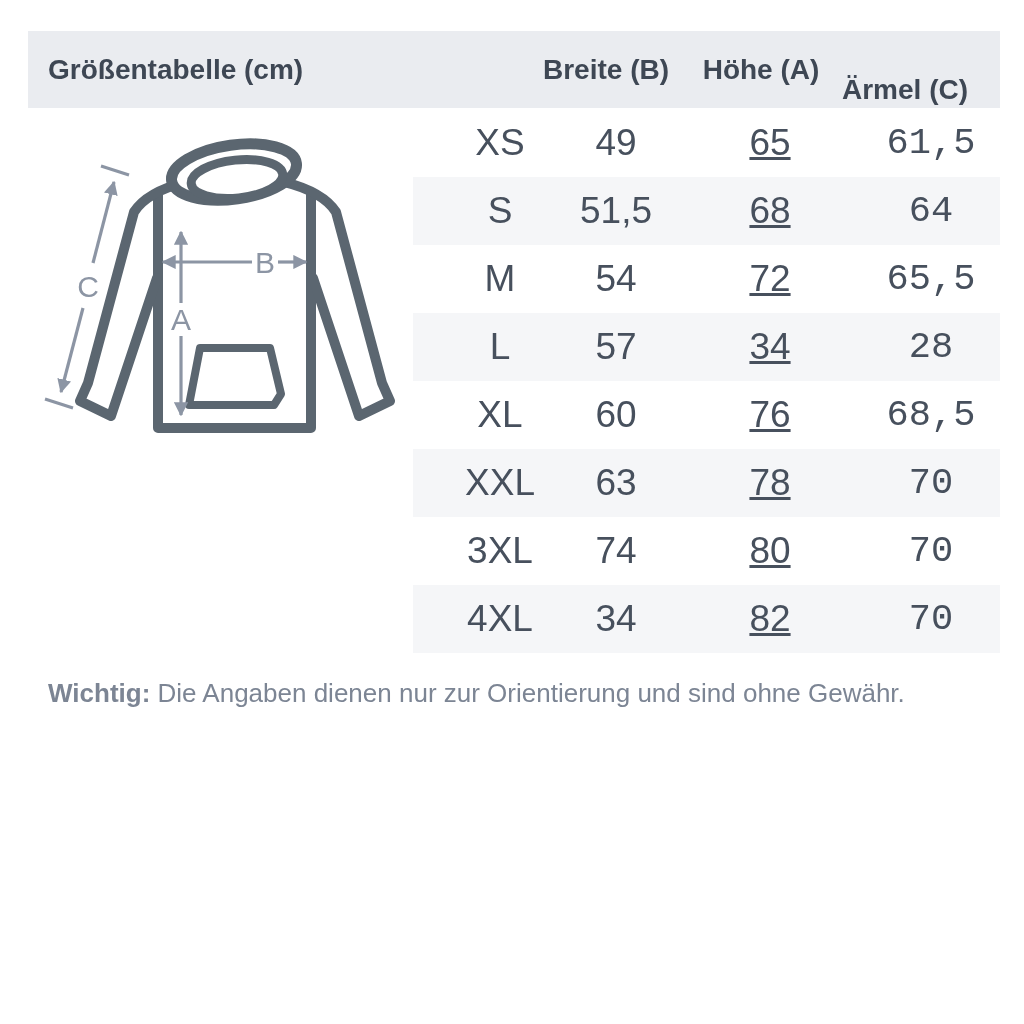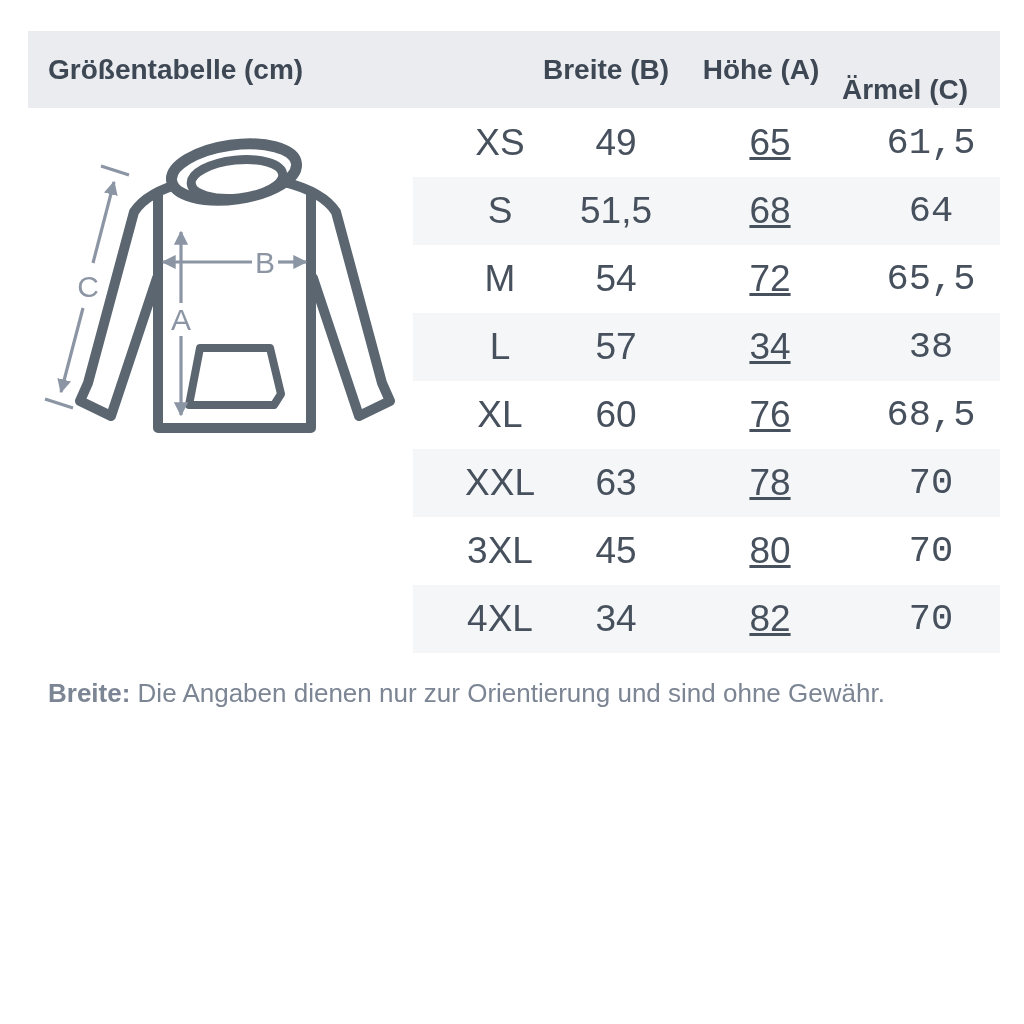--- a/index.html
+++ b/index.html
@@ -131,45 +131,45 @@
       <div class="row">
       <span class="cell c-size">M</span>
       <span class="cell c-breite">54</span>
       <span class="cell c-hoehe">72</span>
       <span class="cell c-aermel">65,5</span>
     </div>
       <div class="row striped">
       <span class="cell c-size">L</span>
       <span class="cell c-breite">57</span>
       <span class="cell c-hoehe">34</span>
-      <span class="cell c-aermel">38</span>
+      <span class="cell c-aermel">28</span>
     </div>
       <div class="row">
       <span class="cell c-size">XL</span>
       <span class="cell c-breite">60</span>
       <span class="cell c-hoehe">76</span>
       <span class="cell c-aermel">68,5</span>
     </div>
       <div class="row striped">
       <span class="cell c-size">XXL</span>
       <span class="cell c-breite">63</span>
       <span class="cell c-hoehe">78</span>
       <span class="cell c-aermel">70</span>
     </div>
       <div class="row">
       <span class="cell c-size">3XL</span>
-      <span class="cell c-breite">45</span>
+      <span class="cell c-breite">74</span>
       <span class="cell c-hoehe">80</span>
       <span class="cell c-aermel">70</span>
     </div>
       <div class="row striped">
       <span class="cell c-size">4XL</span>
       <span class="cell c-breite">34</span>
       <span class="cell c-hoehe">82</span>
       <span class="cell c-aermel">70</span>
     </div>
     </div>
 
   <div class="note">
-    <p><b>Breite:</b><span> Die Angaben dienen nur zur Orientierung und sind ohne Gewähr.</span></p>
+    <p><b>Wichtig:</b><span> Die Angaben dienen nur zur Orientierung und sind ohne Gewähr.</span></p>
   </div>
 
 </div>
 
 </body></html>

